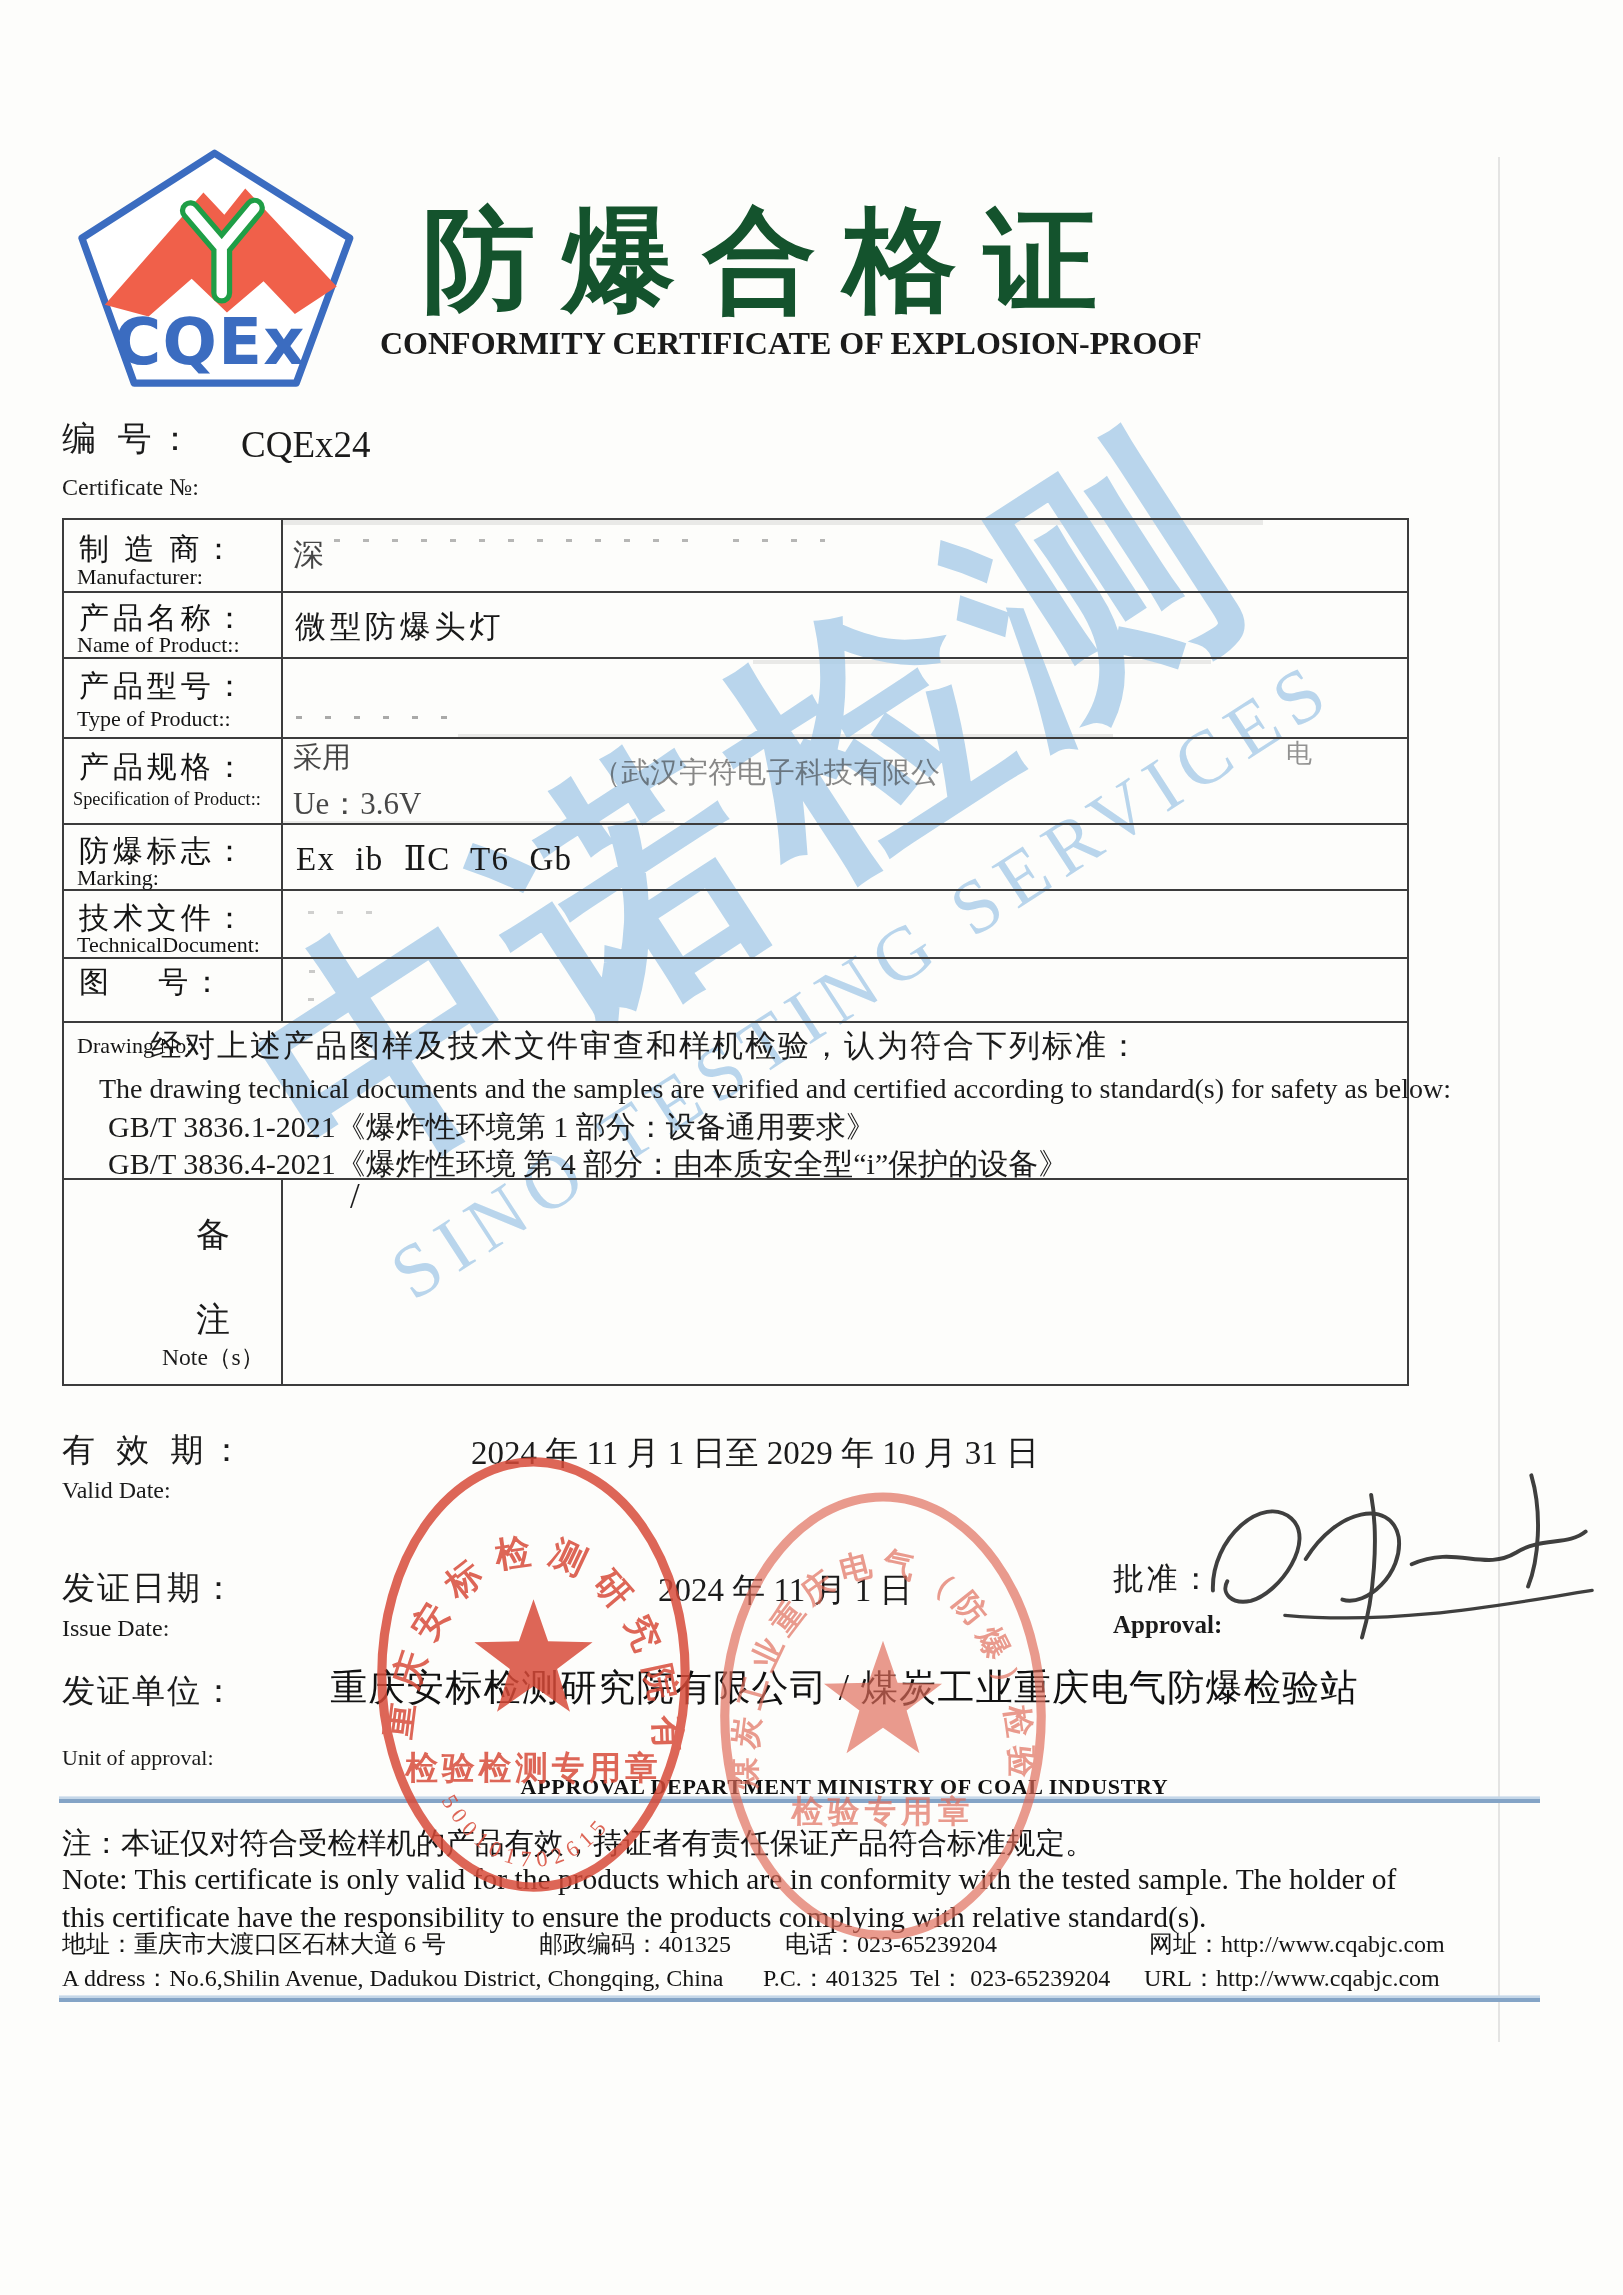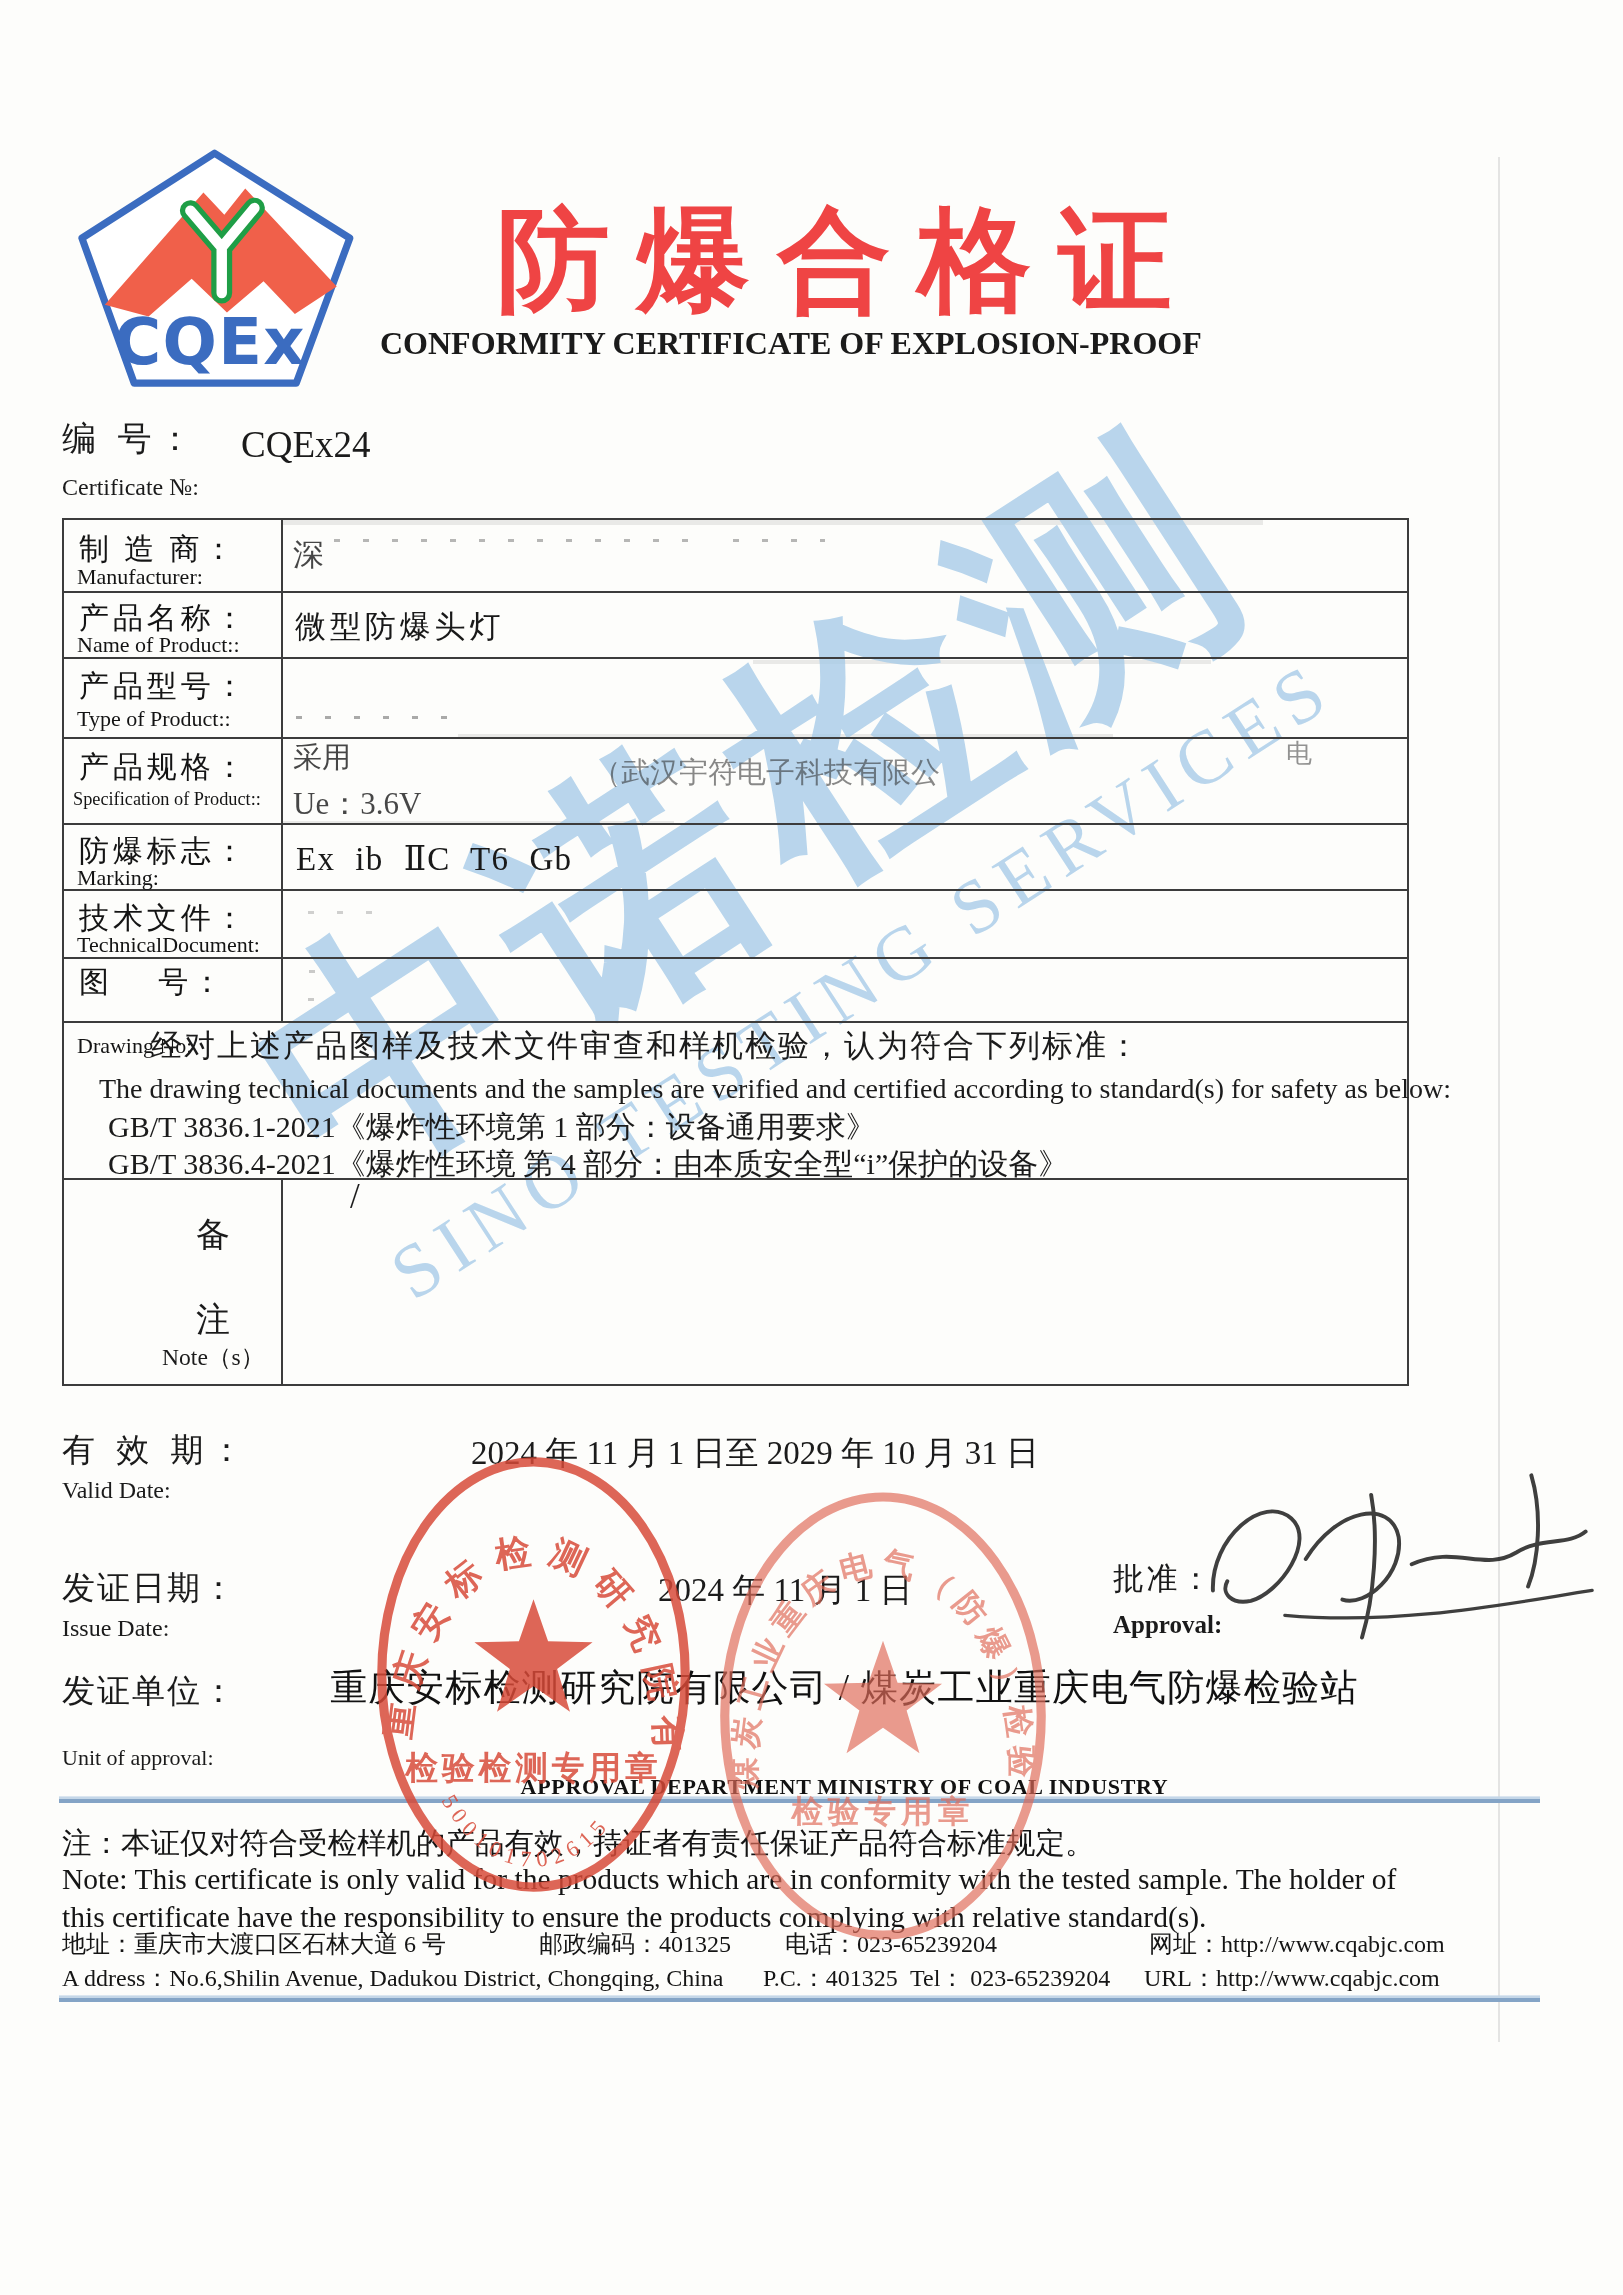--- a/index.html
+++ b/index.html
@@ -50,22 +50,22 @@
   </div>
 
   <svg class="abs z3" style="left:75px;top:148px;" width="283" height="243" viewBox="0 0 432 372">
     <polygon points="213,8 420,138 338,360 90,360 10,138" fill="#ffffff" stroke="#3b6cc0" stroke-width="11" stroke-linejoin="round"></polygon>
     <path d="M 45,240 L 196,68 L 228,102 L 260,62 L 400,212 L 336,254 L 288,204 L 232,252 L 178,200 L 112,258 Z" fill="#f0604a"></path>
     <path d="M176,96 L224,152 L224,222 M224,152 L274,92" stroke="#1f9e46" stroke-width="32" fill="none" stroke-linecap="round"></path>
     <path d="M176,96 L224,152 L224,222 M224,152 L274,92" stroke="#ffffff" stroke-width="16" fill="none" stroke-linecap="round"></path>
     <text x="206" y="330" text-anchor="middle" font-family="DejaVu Sans, sans-serif" font-weight="bold" font-size="98" fill="#3b6cc0" letter-spacing="2">CQEx</text>
   </svg>
 
-  <div class="abs z3" style="left:400px;top:185px;width:799px;text-align:right;font-size:113px;font-weight:bold;
-       color:#ef4444;letter-spacing:27.5px;font-family:'Liberation Serif',serif;">防爆合格证</div>
+  <div class="abs z3" style="left:422px;top:185px;width:799px;text-align:left;font-size:113px;font-weight:bold;
+       color:#14532d;letter-spacing:27.5px;font-family:'Liberation Serif',serif;">防爆合格证</div>
   <div class="abs z3" style="left:380px;top:325px;width:864px;font-size:32px;font-weight:bold;letter-spacing:0px;">CONFORMITY CERTIFICATE OF EXPLOSION-PROOF</div>
 
   <div class="abs z3" style="left:62px;top:416px;font-size:34px;letter-spacing:6.5px;">编  号：</div>
   <div class="abs z3" style="left:241px;top:423px;font-size:37px;">CQEx24</div>
   <div class="abs z3" style="left:62px;top:474px;font-size:24px;">Certificate №:</div>
 
   <div class="abs tbl z3">
     <div class="hline" style="top:71px;"></div>
     <div class="hline" style="top:137px;"></div>
     <div class="hline" style="top:217px;"></div>

